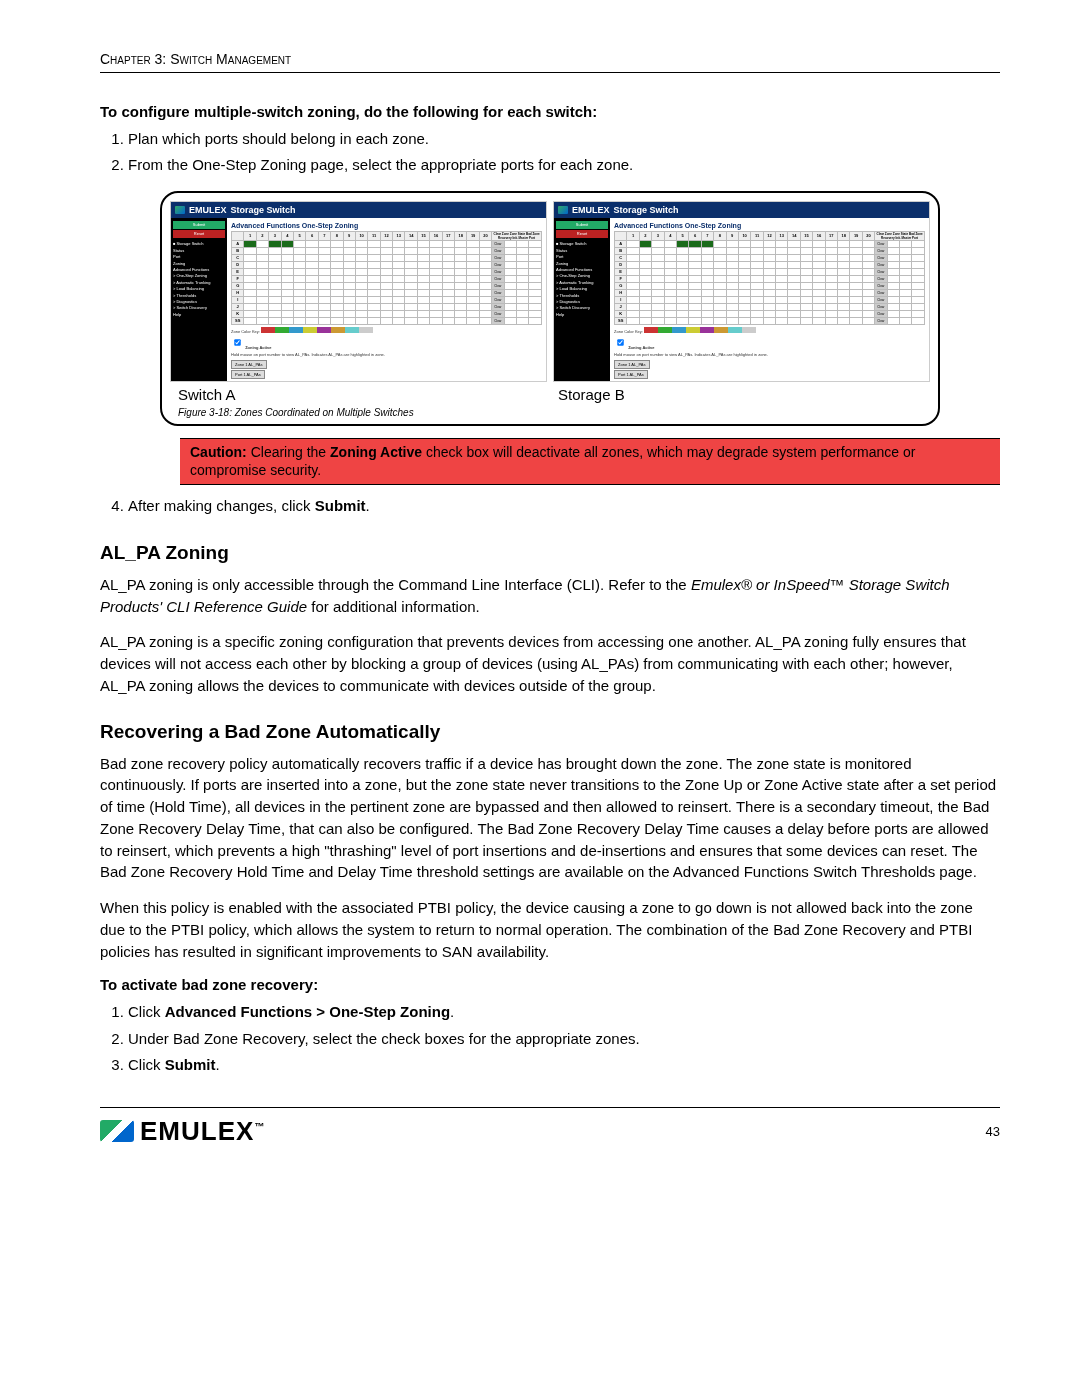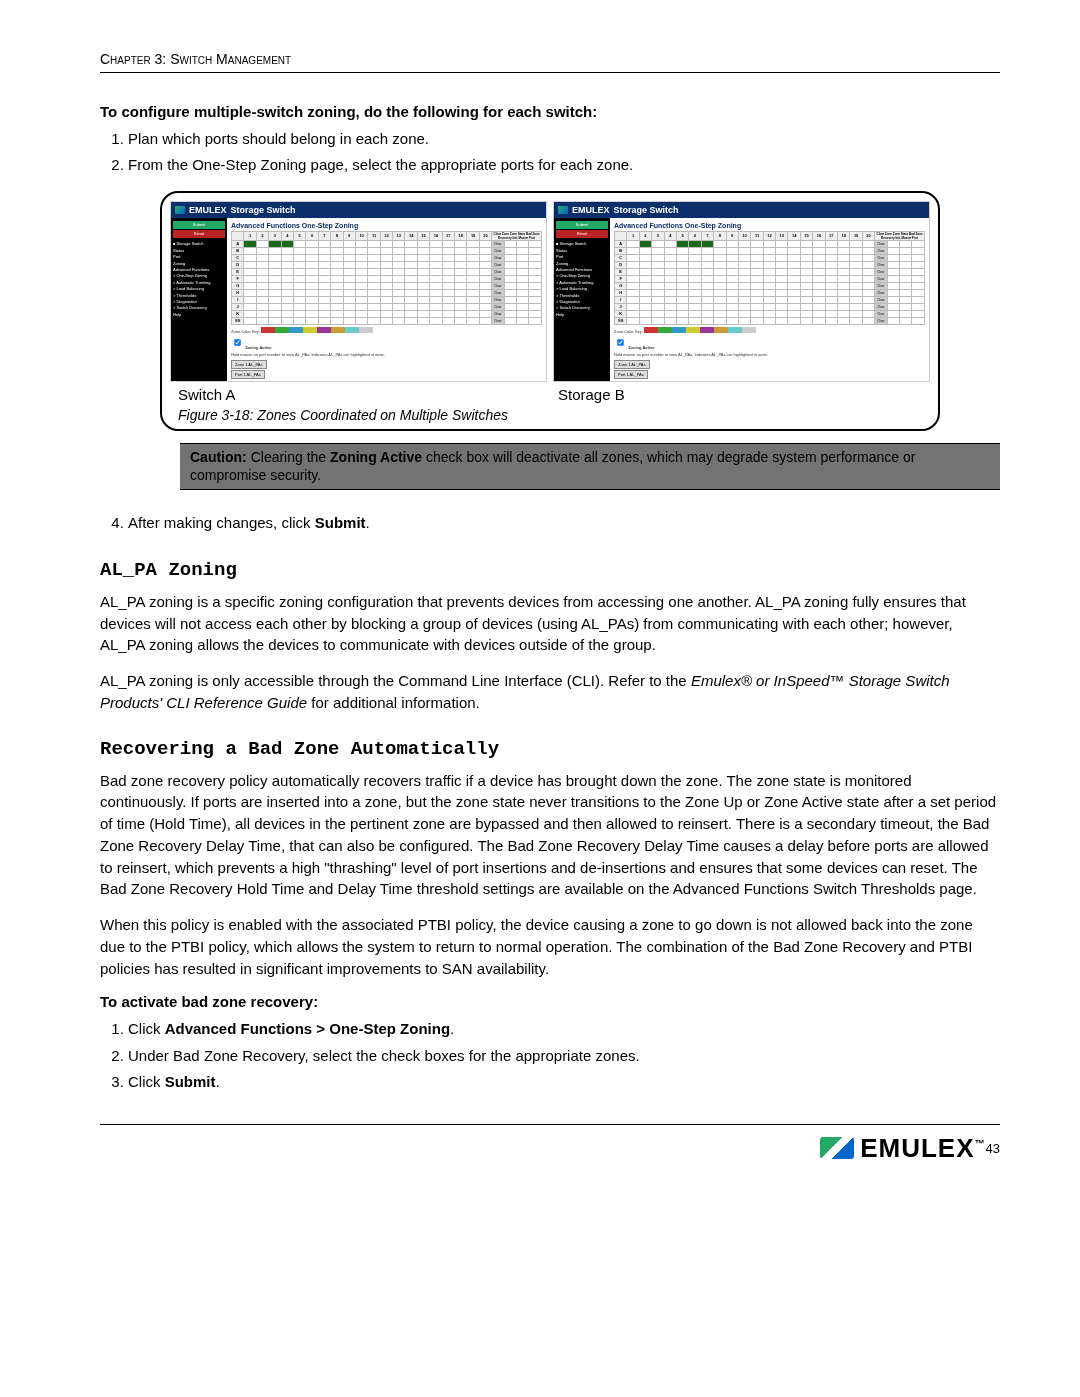--- a/index.html
+++ b/index.html
@@ -132,38 +132,37 @@
     margin-top:1px;
   }
   .switch-labels {
     display:flex;
     margin-top:4px;
     font-size:15px;
   }
   .switch-labels div { flex:1; padding-left:8px; }
   .figure-caption {
     font-style: italic;
-    font-size: 14px;
+    font-size: 10px;
     padding: 4px 0 2px 8px;
   }
   .caution-box {
-    background: #737373;
+    background: #ef4444;
     border: 1px solid #000;
     border-left: none;
     border-right: none;
-    margin: 6px 0 22px 80px;
+    margin: 6px 0 10px 80px;
     padding: 4px 10px;
     font-size: 14px;
     line-height:1.35;
   }
   h2 {
     font-size: 19px;
     font-weight: bold;
     margin: 24px 0 10px 0;
-    font-family: Liberation Mono, monospace;
   }
   p.body {
     font-size: 15px;
     line-height: 1.45;
     margin: 0 0 14px 0;
   }
   .note-block {
     margin: 10px 0 16px 10px;
     font-size: 14px;
   }
@@ -172,21 +171,21 @@
     border-top: 1px solid #000;
     margin: 4px 0;
   }
   .note-inner {
     padding: 2px 6px 2px 10px;
     line-height:1.4;
   }
   .footer {
     display:flex;
     align-items:center;
-    justify-content:flex-end;
+    justify-content:space-between;
     border-top: 1px solid #000;
     margin-top: 30px;
     padding-top: 8px;
     font-size: 13px;
   }
   .footer-center {
     flex:1;
     text-align:center;
     font-variant: small-caps;
     line-height:1.4;
@@ -1019,24 +1018,24 @@
 
   <div class="caution-box">
     <b>Caution:</b><span> Clearing the </span><b>Zoning Active</b><span> check box will deactivate all zones, which may degrade system performance or compromise security.</span>
   </div>
 
   <ol start="4">
     <li><span>After making changes, click </span><b>Submit</b><span>.</span></li>
   </ol>
 
   <h2>AL_PA Zoning</h2>
-  <p class="body">AL_PA zoning is a specific zoning configuration that prevents devices from accessing one another. AL_PA zoning fully ensures that devices will not access each other by blocking a group of devices (using AL_PAs) from communicating with each other; however, AL_PA zoning allows the devices to communicate with devices outside of the group.</p>
   <p class="body">
     <span>AL_PA zoning is only accessible through the Command Line Interface (CLI). Refer to the </span><i>Emulex® or InSpeed™ Storage Switch Products' CLI Reference Guide</i><span> for additional information.</span>
   </p>
+  <p class="body">AL_PA zoning is a specific zoning configuration that prevents devices from accessing one another. AL_PA zoning fully ensures that devices will not access each other by blocking a group of devices (using AL_PAs) from communicating with each other; however, AL_PA zoning allows the devices to communicate with devices outside of the group.</p>
 
   <h2>Recovering a Bad Zone Automatically</h2>
   <p class="body">Bad zone recovery policy automatically recovers traffic if a device has brought down the zone. The zone state is monitored continuously. If ports are inserted into a zone, but the zone state never transitions to the Zone Up or Zone Active state after a set period of time (Hold Time), all devices in the pertinent zone are bypassed and then allowed to reinsert. There is a secondary timeout, the Bad Zone Recovery Delay Time, that can also be configured. The Bad Zone Recovery Delay Time causes a delay before ports are allowed to reinsert, which prevents a high "thrashing" level of port insertions and de-insertions and ensures that some devices can reset. The Bad Zone Recovery Hold Time and Delay Time threshold settings are available on the Advanced Functions Switch Thresholds page.</p>
   <p class="body">When this policy is enabled with the associated PTBI policy, the device causing a zone to go down is not allowed back into the zone due to the PTBI policy, which allows the system to return to normal operation. The combination of the Bad Zone Recovery and PTBI policies has resulted in significant improvements to SAN availability.</p>
 
 
   <div class="section-lead">To activate bad zone recovery:</div>
   <ol>
     <li><span>Click </span><b>Advanced Functions &gt; One-Step Zoning</b><span>.</span></li>
     <li><span>Under Bad Zone Recovery, select the check boxes for the appropriate zones.</span></li>

